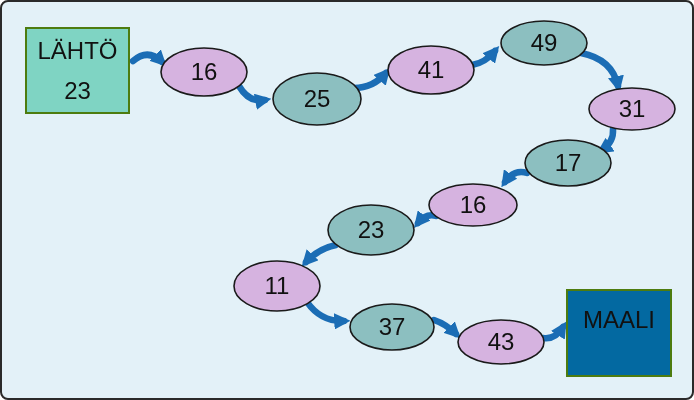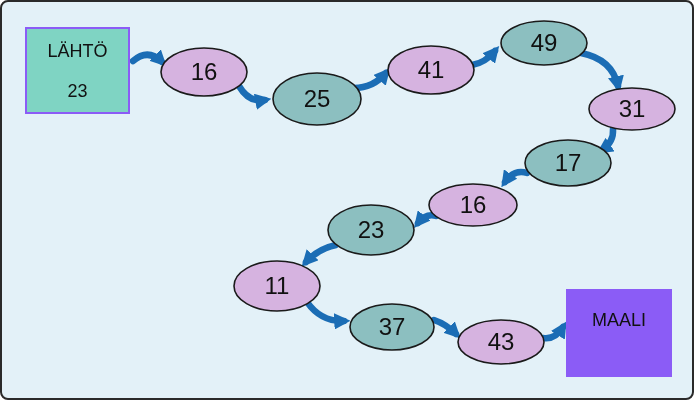--- a/index.html
+++ b/index.html
@@ -17,26 +17,26 @@
     overflow: hidden;
   }
   .canvas svg {
     position: absolute;
     left: 0;
     top: 0;
   }
   .box {
     position: absolute;
     box-sizing: border-box;
-    border: 2px solid #8b5cf6;
+    border: 2px solid #4d7c0f;
     color: #111;
     display: flex;
     flex-direction: column;
     align-items: center;
-    font-size: 18px;
+    font-size: 24px;
     line-height: 30px;
   }
   .start-box {
     left: 23px;
     top: 25px;
     width: 105px;
     height: 87px;
     justify-content: center;
     gap: 10px;
   }
@@ -126,17 +126,17 @@
           <text x="499" y="340" dy="0.35em" class="node-text" fill="#111111">43</text>
         </g>
       </g>
   </svg>
 
   <div class="box start-box" id="start-box" style="background: rgb(127, 212, 195);">
     <div>LÄHTÖ</div>
     <div>23</div>
   </div>
 
-  <div class="box finish-box" id="finish-box" style="background: #8b5cf6;">
+  <div class="box finish-box" id="finish-box" style="background: #0369a1;">
     <div>MAALI</div>
   </div>
 
 </div>
 
 </body></html>

